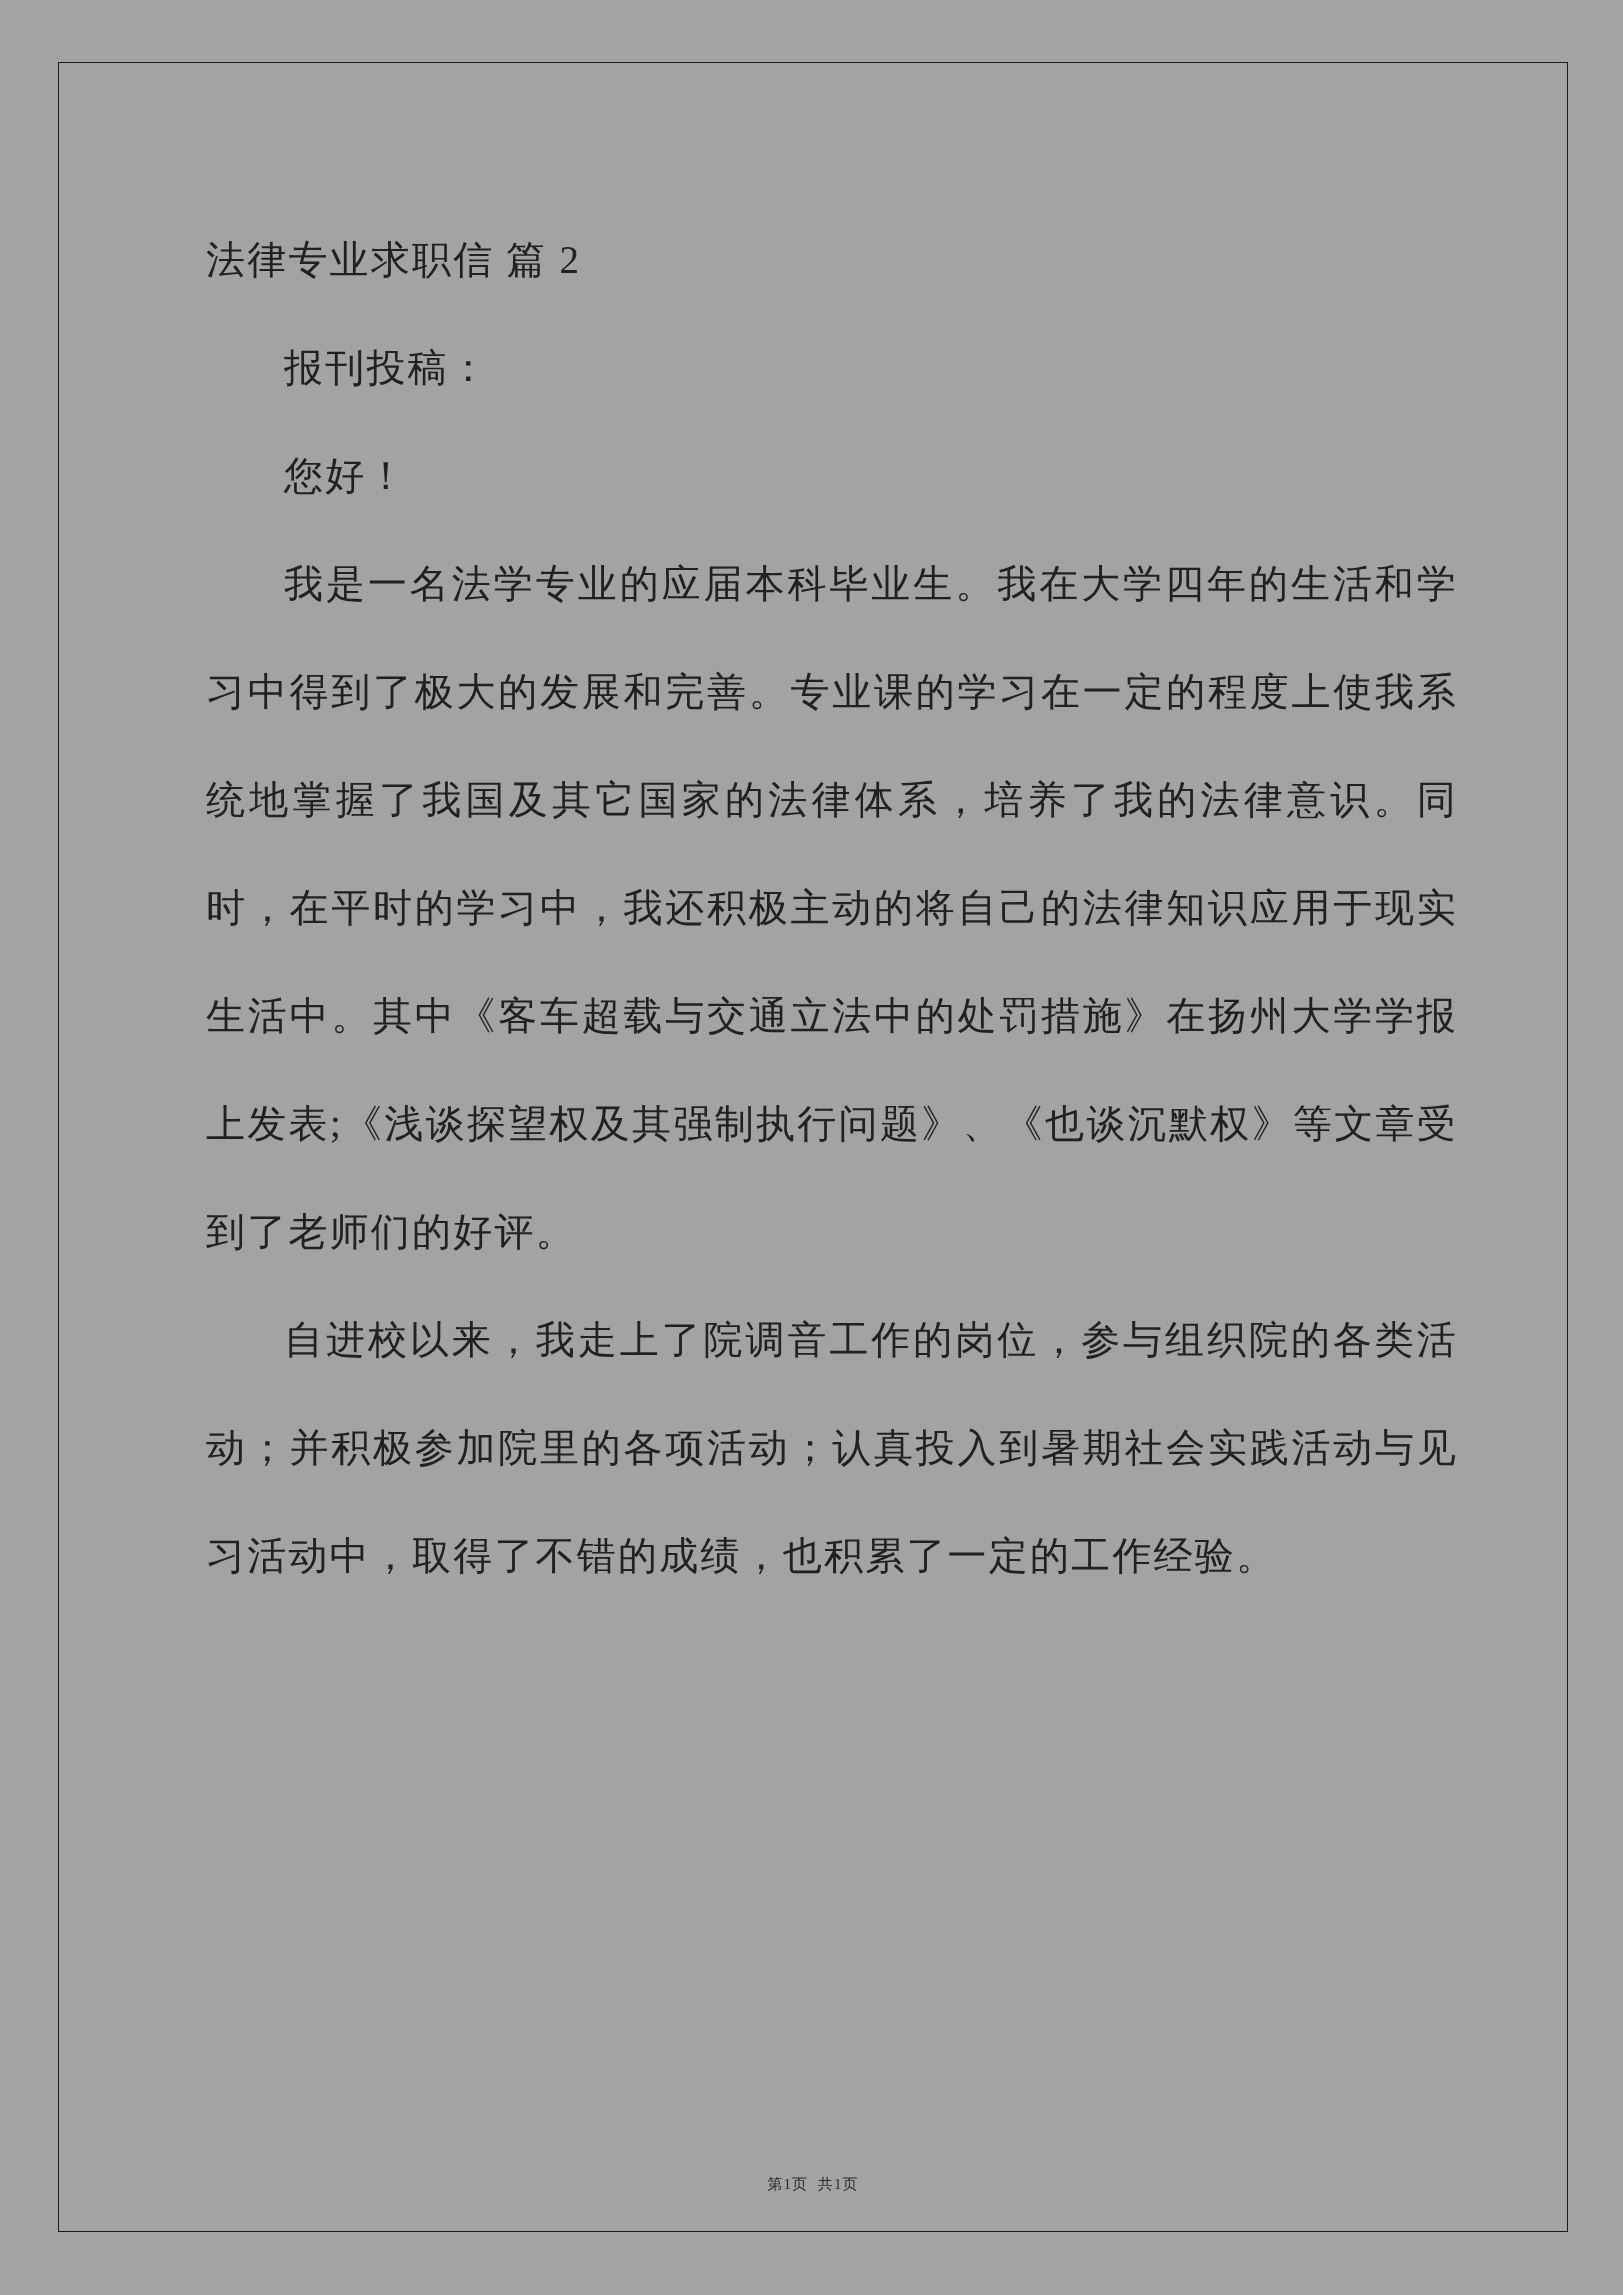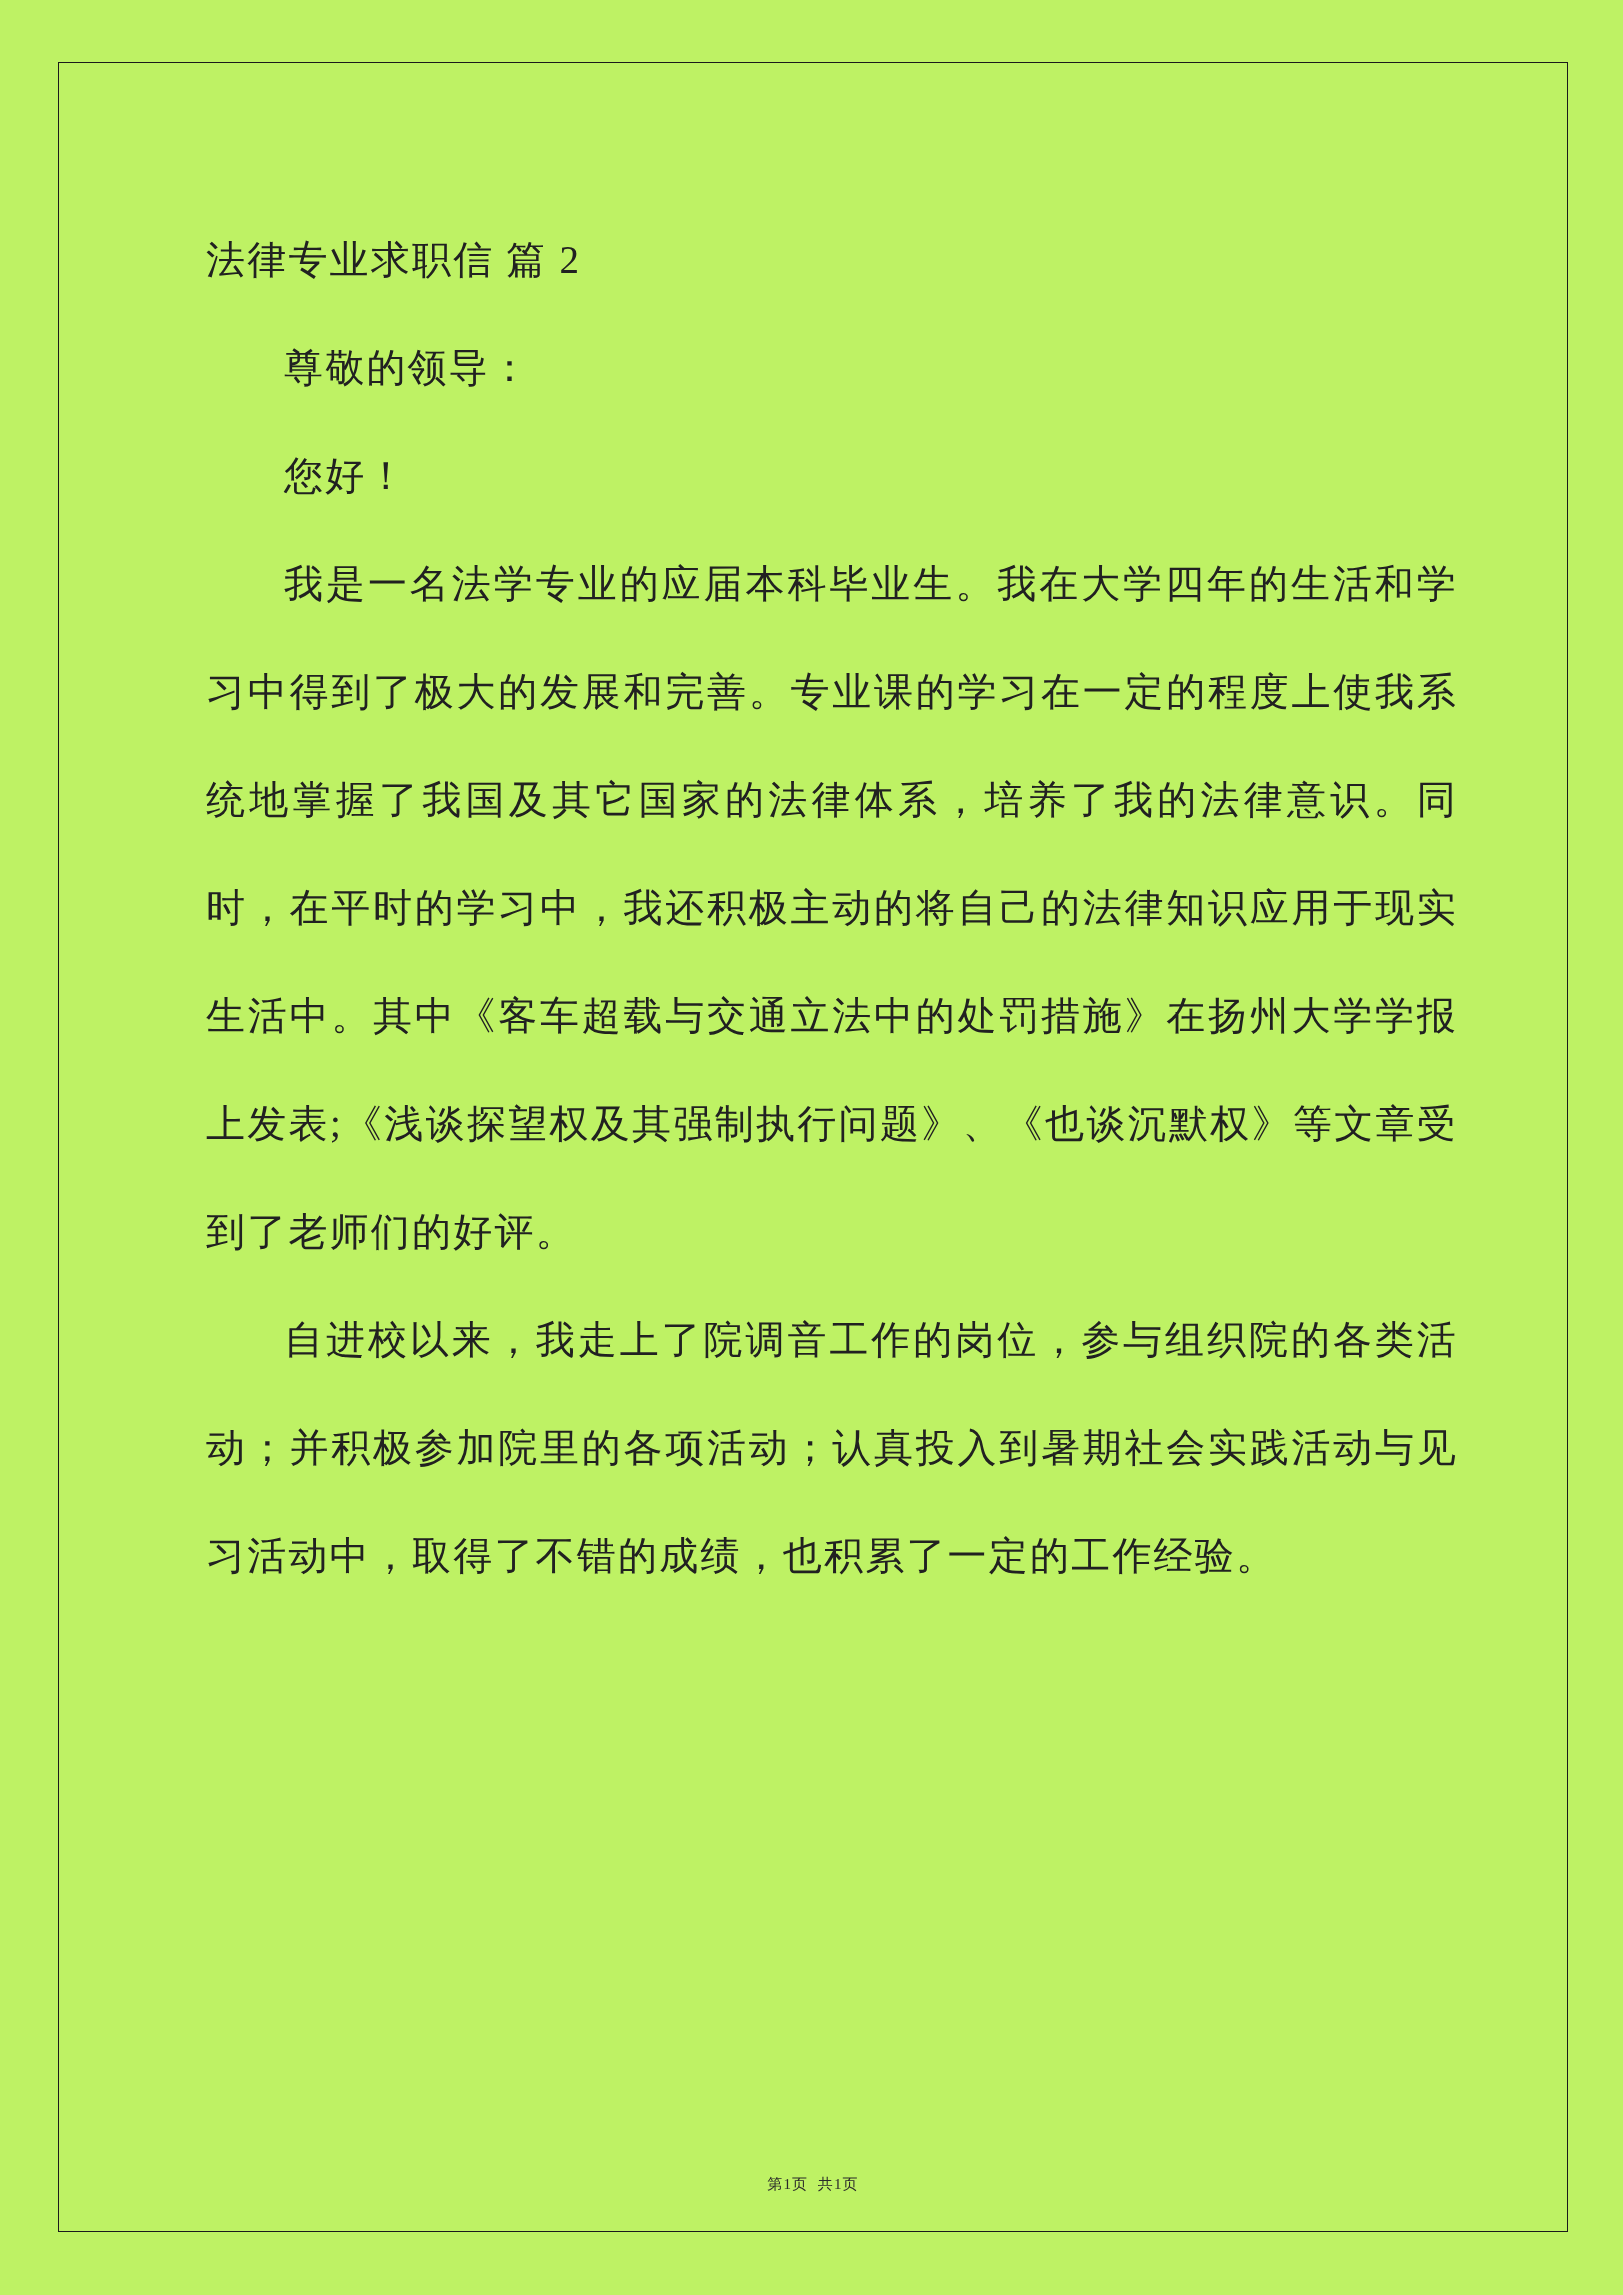--- a/index.html
+++ b/index.html
@@ -4,21 +4,21 @@
 <style>
   html, body {
     margin: 0;
     padding: 0;
     background: #ffffff;
   }
   .page {
     position: relative;
     width: 1623px;
     height: 2295px;
-    background: #bef264;
+    background: #a3a3a3;
     font-family: "Liberation Serif", "DejaVu Serif", serif;
     color: #212121;
     overflow: hidden;
   }
   .frame {
     position: absolute;
     left: 58px;
     top: 62px;
     right: 55px;
     bottom: 63px;
@@ -58,21 +58,21 @@
     white-space: pre;
   }
 </style>
 </head>
 <body>
 
 <div class="page">
   <div class="frame">
     <div class="content">
       <p class="doc-title">法律专业求职信 篇 2</p>
-      <p class="para-indent">尊敬的领导：</p>
+      <p class="para-indent">报刊投稿：</p>
       <p class="para-indent">您好！</p>
       <p class="para-indent">我是一名法学专业的应届本科毕业生。我在大学四年的生活和学习中得到了极大的发展和完善。专业课的学习在一定的程度上使我系统地掌握了我国及其它国家的法律体系，培养了我的法律意识。同时，在平时的学习中，我还积极主动的将自己的法律知识应用于现实生活中。其中《客车超载与交通立法中的处罚措施》在扬州大学学报上发表;《浅谈探望权及其强制执行问题》、《也谈沉默权》等文章受到了老师们的好评。</p>
       <p class="para-indent">自进校以来，我走上了院调音工作的岗位，参与组织院的各类活动；并积极参加院里的各项活动；认真投入到暑期社会实践活动与见习活动中，取得了不错的成绩，也积累了一定的工作经验。</p>
     </div>
     <div class="footer">第1页  共1页</div>
   </div>
 </div>
 
 
 </body></html>

